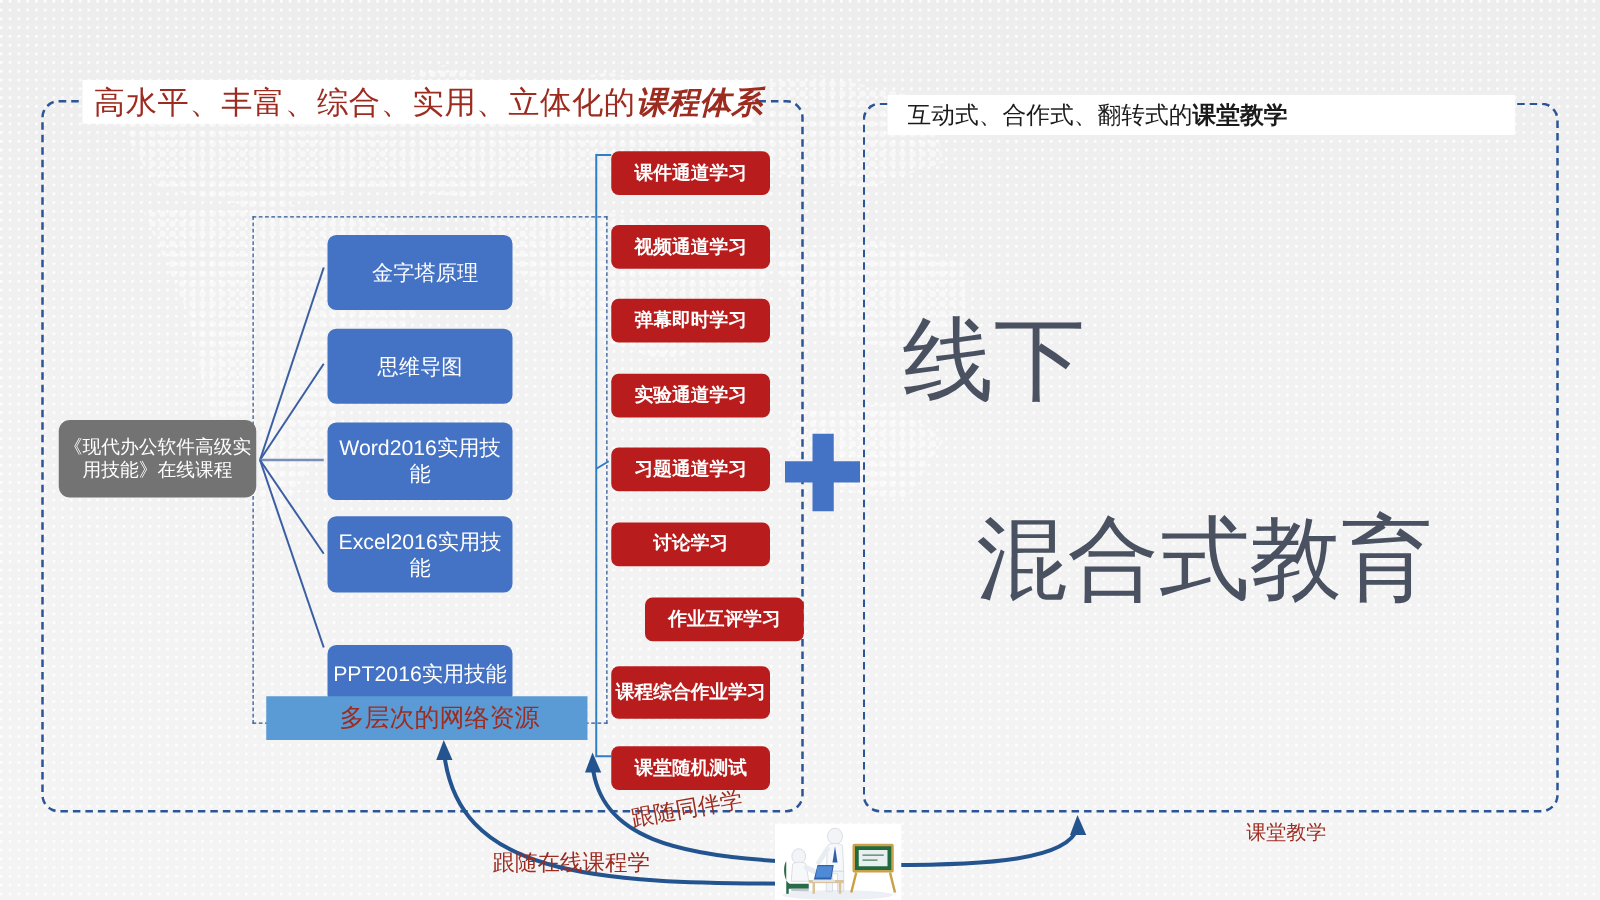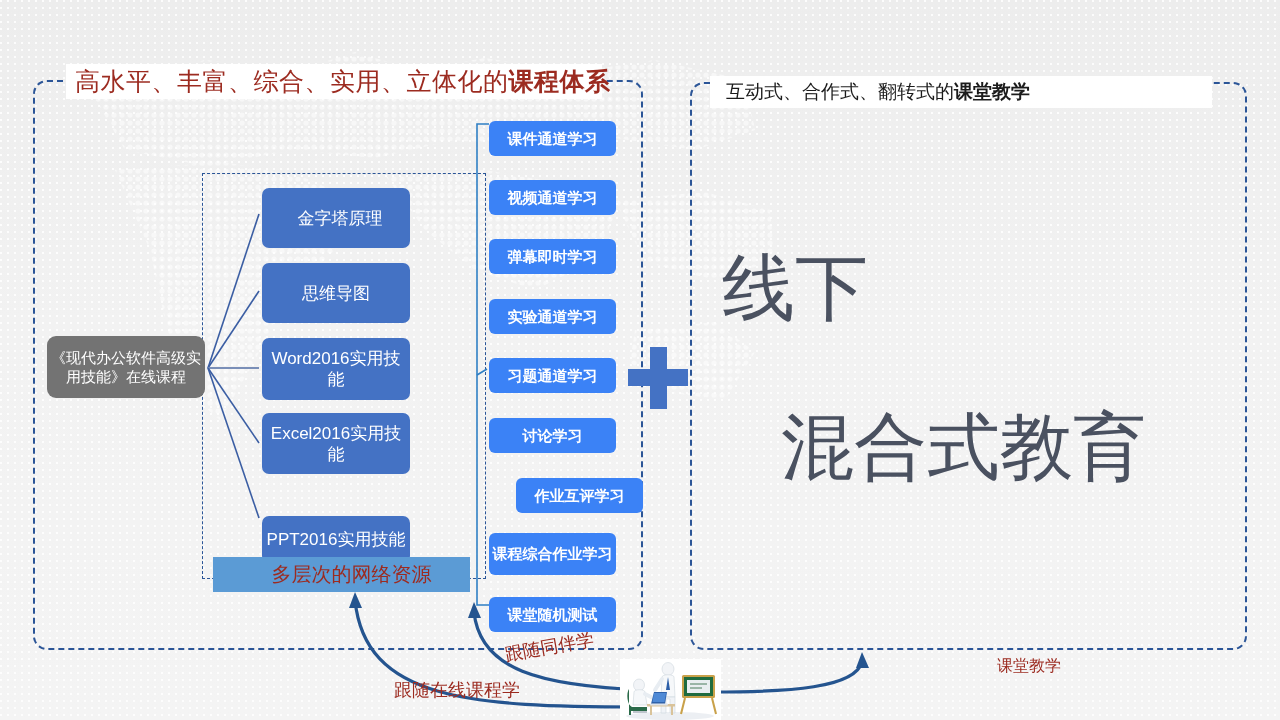--- a/index.html
+++ b/index.html
@@ -33,21 +33,21 @@
 
   
   .title-bar{
     position:absolute;background:#ffffff;display:flex;align-items:center;
     white-space:nowrap;
   }
   #title-left{
     left:66px;top:64px;width:527px;height:35px;padding-left:9px;
     font-size:25px;color:#9c2b20;letter-spacing:.5px;
   }
-  #title-left .strong{font-weight:bold;color:#9c2b20;}
+  #title-left .strong{font-weight:bold;color:#9c2b20;font-style:italic;}
   #title-right{
     left:710px;top:76px;width:486px;height:32px;padding-left:16px;
     font-size:19px;color:#1b1b1b;
   }
   #title-right .strong{font-weight:bold;}
 
   
   #inner-dashed{
     position:absolute;left:202px;top:173px;width:282px;height:404px;
     border:1px dashed #2b5597;
@@ -72,21 +72,21 @@
   
   #resource-bar{
     position:absolute;left:213px;top:557px;width:237px;height:35px;
     background:#5b9bd5;display:flex;align-items:center;justify-content:center;
     color:#9c2b20;font-size:20px;padding-left:20px;
   }
 
   
   .cyan-box{
     position:absolute;left:489px;width:127px;
-    background:#3b82f6;border-radius:6px;color:#fff;font-weight:bold;
+    background:#b91c1c;border-radius:6px;color:#fff;font-weight:bold;
     display:flex;align-items:center;justify-content:center;text-align:center;
     font-size:15px;line-height:18px;padding:0 3px;box-sizing:border-box;
   }
 
   
   #plus-sign{position:absolute;left:628px;top:347px;width:60px;height:62px;}
   #plus-sign .bar{position:absolute;background:#4472c4;}
   #plus-sign .v{left:22px;top:0;width:17px;height:62px;}
   #plus-sign .h{left:0;top:22px;width:60px;height:17px;}
 
@@ -213,21 +213,21 @@
   </div>
   <div class="cyan-box" style="top:239px;height:35px;">
     <span>弹幕即时学习</span>
   </div>
   <div class="cyan-box" style="top:299px;height:35px;">
     <span>实验通道学习</span>
   </div>
   <div class="cyan-box" style="top:358px;height:35px;">
     <span>习题通道学习</span>
   </div>
-  <div class="cyan-box" style="top:418px;height:35px;">
+  <div class="cyan-box" style="top:418px;height:35px;font-family:Liberation Mono, monospace;">
     <span>讨论学习</span>
   </div>
   <div class="cyan-box" style="top:478px;height:35px;margin-left:27px;">
     <span>作业互评学习</span>
   </div>
   <div class="cyan-box" style="top:533px;height:42px;">
     <span>课程综合作业学习</span>
   </div>
   <div class="cyan-box" style="top:597px;height:35px;">
     <span>课堂随机测试</span>

